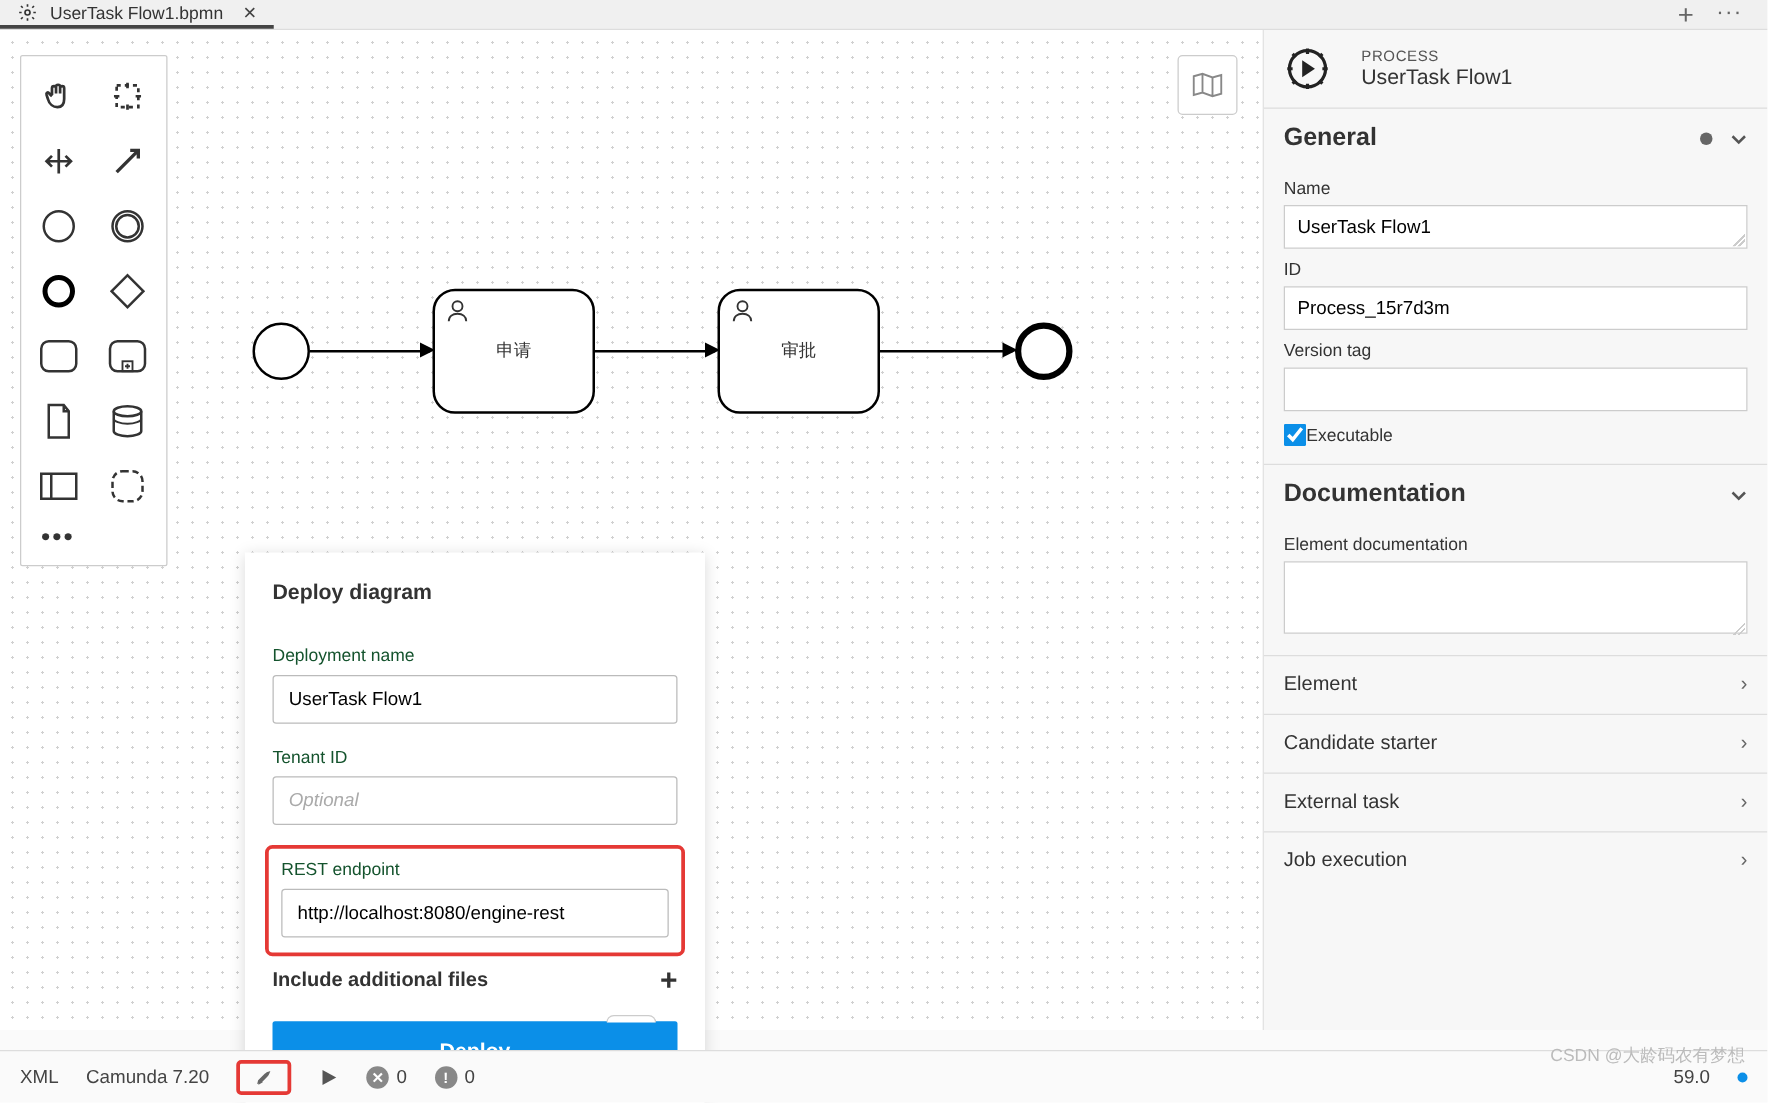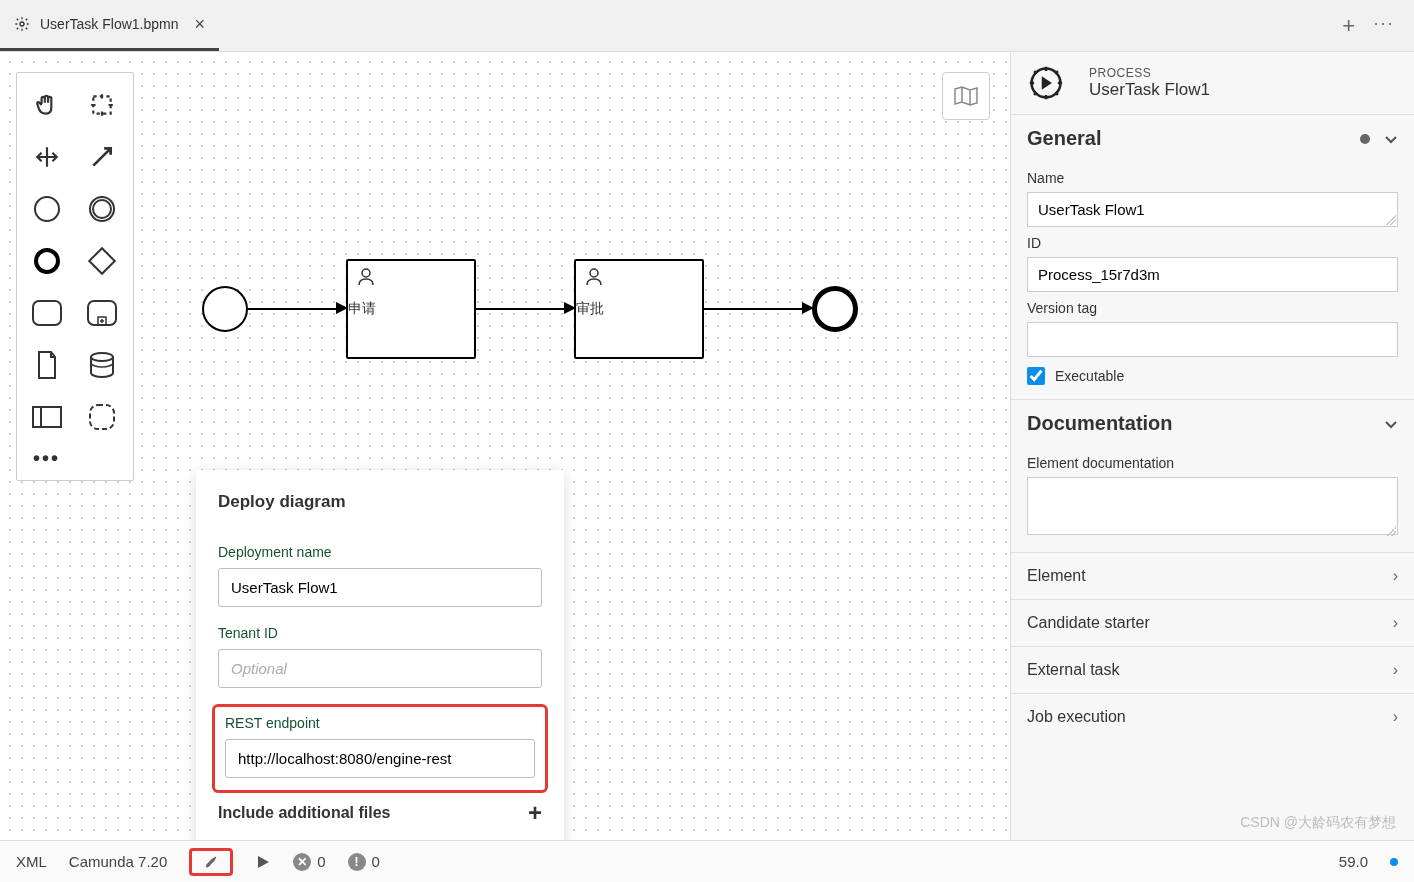--- a/index.html
+++ b/index.html
@@ -1,37 +1,37 @@
 <!DOCTYPE html>
 <html><head>
 <meta charset="utf-8">
 <style>
 * { box-sizing: border-box; margin: 0; padding: 0; }
 body { font-family: -apple-system, "Segoe UI", Arial, sans-serif; font-size: 14px; color: #333; background: #fafafa; width: 1414px; height: 882px; overflow: hidden; position: relative; }
 
 
-.tabbar { height: 52px; background: #f0f0f0; display: flex; align-items: center; border-bottom: 1px solid #ddd; }
+.tabbar { height: 24px; background: #f0f0f0; display: flex; align-items: center; border-bottom: 1px solid #ddd; }
 .tab { height: 100%; display: flex; align-items: center; gap: 10px; padding: 0 14px; border-bottom: 3px solid #444; background: #f0f0f0; }
 .tab .gear { width: 16px; height: 16px; }
 .tab-close { font-size: 18px; cursor: pointer; color: #444; margin-left: 6px; }
 .tab-actions { margin-left: auto; display: flex; gap: 18px; padding-right: 20px; color: #666; }
 
 
 .main { display: flex; height: 800px; }
 .canvas-wrap { position: relative; flex: 1; background: #fff; background-image: radial-gradient(#d0d0d0 1px, transparent 1px); background-size: 12px 12px; background-position: 4px 4px; }
 
 
 .palette { position: absolute; left: 16px; top: 20px; width: 118px; background: #fff; border: 1px solid #ccc; border-radius: 2px; padding: 10px 6px; display: grid; grid-template-columns: 1fr 1fr; gap: 8px 6px; }
 .palette .pcell { width: 48px; height: 44px; display: flex; align-items: center; justify-content: center; cursor: pointer; }
 .dots3 { grid-column: 1 / 3; text-align: left; font-size: 20px; font-weight: bold; padding-left: 10px; letter-spacing: 2px; }
 
 
 .start-evt, .end-evt { position: absolute; width: 46px; height: 46px; border-radius: 50%; border: 2px solid #000; background: #fff; }
 .end-evt { border-width: 5px; }
-.usertask { position: absolute; width: 130px; height: 100px; border: 2px solid #000; border-radius: 2px; background: #fff; display: flex; align-items: center; justify-content: flex-start; }
+.usertask { position: absolute; width: 130px; height: 100px; border: 2px solid #000; border-radius: 18px; background: #fff; display: flex; align-items: center; justify-content: center; }
 .usertask .ticon { position: absolute; top: 6px; left: 8px; }
 .flow-line { position: absolute; height: 2px; background: #000; }
 .arrowhead { position: absolute; width: 0; height: 0; border-top: 6px solid transparent; border-bottom: 6px solid transparent; border-left: 12px solid #000; }
 
 .minimap { position: absolute; top: 20px; right: 20px; width: 48px; height: 48px; border: 1px solid #ccc; border-radius: 4px; background: #fff; display:flex; align-items:center; justify-content:center; }
 
 
 .deploy-pop { position: absolute; left: 196px; top: 418px; width: 368px; background: #fff; box-shadow: 0 2px 12px rgba(0,0,0,.15); padding: 22px 22px 24px; }
 .deploy-pop h3 { font-size: 17px; font-weight: 700; margin-bottom: 32px; }
 .fld-label { font-size: 14px; color: #14532d; margin-bottom: 8px; display: block; }
@@ -47,34 +47,34 @@
 .rpanel-head .pg { width: 34px; height: 34px; }
 .rpanel-head .cap { font-size: 12px; color: #555; letter-spacing: .5px; }
 .rpanel-head .ttl { font-size: 17px; }
 .sec { border-top: 1px solid #ddd; }
 .sec-h { display: flex; align-items: center; padding: 12px 16px; font-weight: 700; font-size: 20px; cursor: pointer; }
 .sec-h .chv { margin-left: auto; color: #555; display:flex; align-items:center; gap:14px;}
 .sec-body { padding: 0 16px 14px; }
 .sec-body label { display: block; font-size: 14px; color: #333; margin: 8px 0 6px; }
 .pinput { width: 100%; padding: 8px 10px; border: 1px solid #ccc; background: #fff; font-size: 15px; }
 .pinput.textarea { height: 58px; resize: none; position:relative;}
-.chk-row { display:flex; align-items:center; gap:10px; margin-top:10px;}
+.chk-row { display:flex; align-items:center; margin-top:10px;}
 .chk-row input { width:18px; height:18px; accent-color:#0b8fe8;}
 .collapse-row { display: flex; align-items: center; padding: 14px 16px; border-top: 1px solid #ddd; font-size: 16px; cursor:pointer;}
 .collapse-row .chv { margin-left: auto; color:#666;}
 .dot-ind { width:10px; height:10px; border-radius:50%; background:#666; }
 
 
 .bbar { position: absolute; bottom: 0; left: 0; right: 0; height: 42px; background: #fafafa; border-top: 1px solid #ddd; display: flex; align-items: center; padding: 0 16px; gap: 22px; font-size: 15px; color: #444; }
 .bbar .rocket-box { border: 3px solid #e53935; border-radius: 4px; padding: 2px 10px; }
 .bbar .spacer { flex: 1; }
 .bbar .stat { display:flex; align-items:center; gap:6px;}
 .circ-x, .circ-b { width:18px; height:18px; border-radius:50%; background:#888; color:#fff; display:inline-flex; align-items:center; justify-content:center; font-size:12px; font-weight:bold;}
 
-.watermark { position:absolute; right:18px; bottom:50px; color:#bbb; font-size:14px; pointer-events:none;}
+.watermark { position:absolute; right:18px; bottom:28px; color:#bbb; font-size:14px; pointer-events:none;}
 .resize-handle { position:absolute; background:linear-gradient(135deg, transparent 50%, #ccc 50%, #ccc 60%, transparent 60%, transparent 70%, #ccc 70%, #ccc 80%, transparent 80%); }
 svg { display:block; }
 </style>
 </head>
 <body>
 
 <div class="tabbar">
   <div class="tab">
     <svg class="gear" viewBox="0 0 24 24">
         <circle cx="12" cy="12" r="3" fill="none" stroke="#333" stroke-width="2"></circle>

